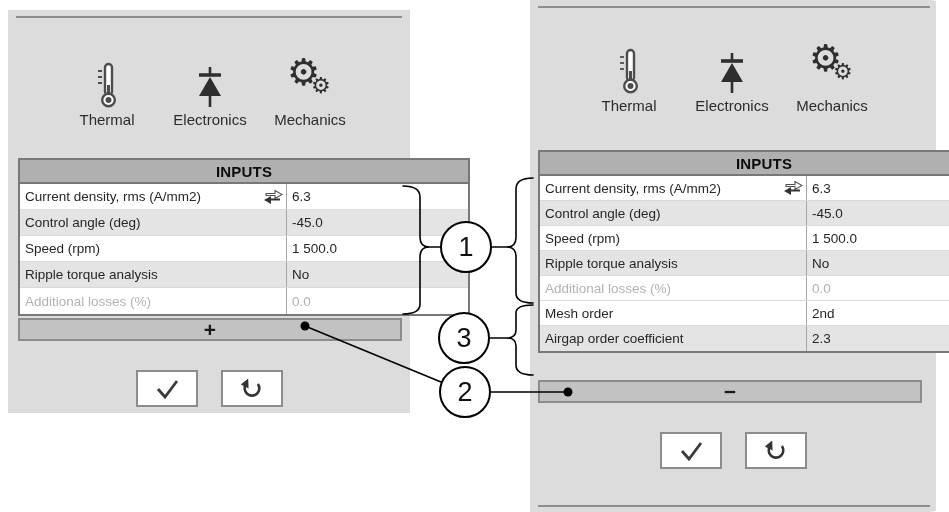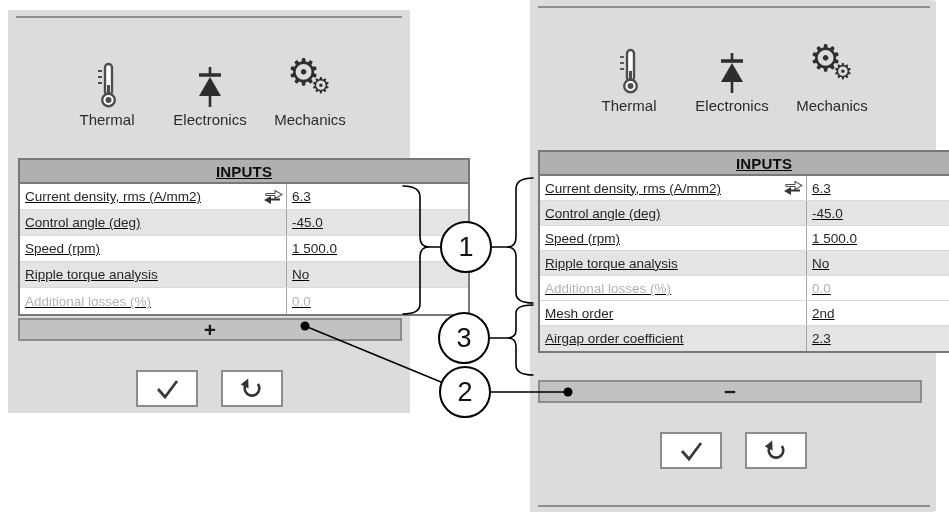--- a/index.html
+++ b/index.html
@@ -23,21 +23,21 @@
   .tab-thermal    { left:54px;  width:90px; }
   .tab-electronics{ left:150px; width:104px; }
   .tab-mechanics  { left:252px; width:100px; }
   .iconbox { height:50px; display:flex; align-items:flex-end; justify-content:center; }
   .tab-label { margin-top:3px; font-size:15px; color:#2b2b2b; white-space:nowrap; }
   .gears { position:relative; width:46px; height:46px; color:#2e2e2e; }
   .gear-big::before  { content:"\2699"; position:absolute; left:0;  top:-8px; font-size:37px; line-height:1; }
   .gear-small::before{ content:"\2699"; position:absolute; left:24px; top:13px; font-size:22px; line-height:1; }
 
   
-  .ptable { position:absolute; width:452px; border:2px solid #787878; background:#fff;text-decoration:underline; }
+  .ptable { position:absolute; width:452px; border:2px solid #787878; background:#fff; }
   .panel-left  .ptable { left:10px; top:148px; }
   .panel-right .ptable { left:8px;  top:150px; }
   .thead { height:24px; background:#b0b0b0; border-bottom:2px solid #787878;
            display:flex; align-items:center; justify-content:center;
            font-size:15px; font-weight:600; color:#0d0d0d; letter-spacing:.2px; }
   .trow { display:flex; align-items:stretch; border-bottom:1px solid #d9d9d9; background:#fff; }
   .trow:last-child { border-bottom:none; }
   .trow.alt { background:#e4e4e4; }
   .panel-left  .trow { height:26px; }
   .panel-right .trow { height:25px; }

